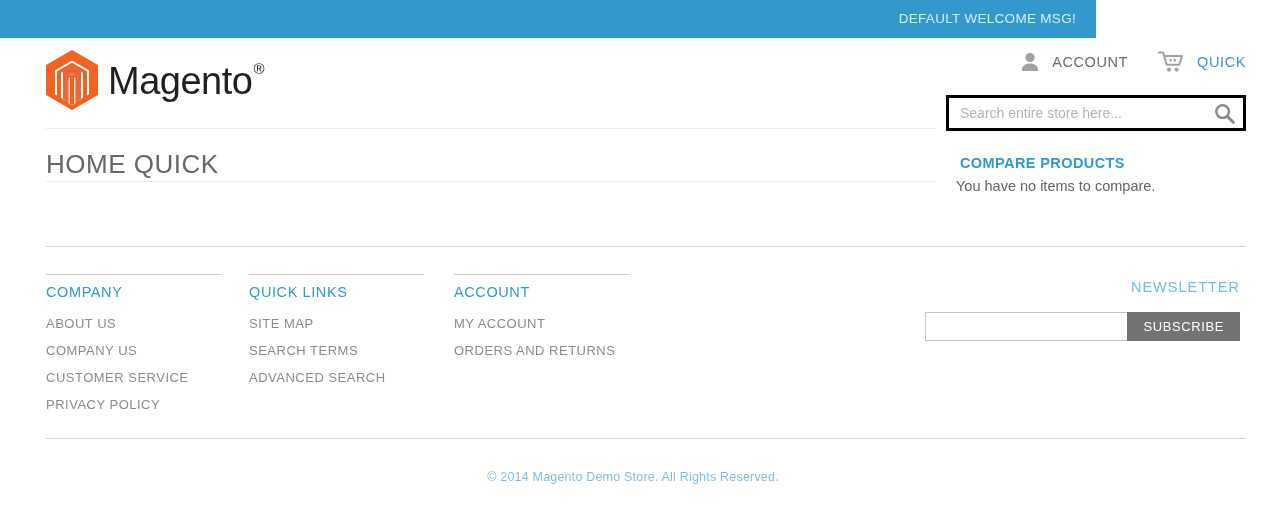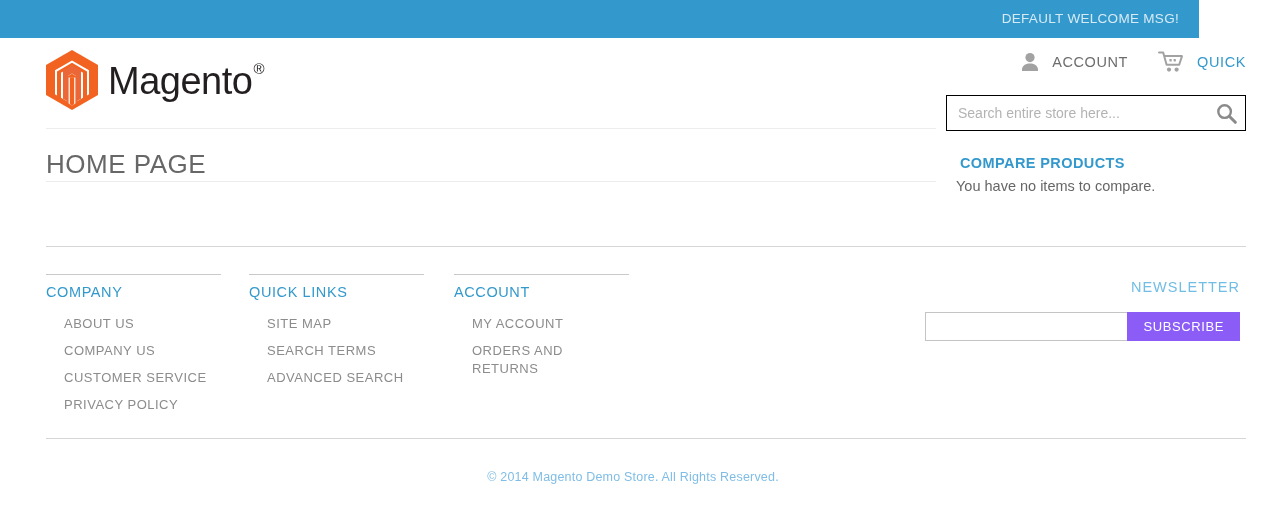--- a/index.html
+++ b/index.html
@@ -7,21 +7,21 @@
     margin: 0; padding: 0;
     width: 1266px; height: 526px;
     background: #ffffff;
     font-family: "Liberation Sans", sans-serif;
     -webkit-font-smoothing: antialiased;
   }
   .page { position: relative; width: 1266px; height: 526px; overflow: hidden; background:#fff; }
 
   
   .welcome-bar {
-    position: absolute; left: 0; top: 0; width: 1199px; height: 38px;
+    position: absolute; left: 0; top: 0; width: 1096px; height: 38px;
     background: #3399cc;
   }
   .welcome-msg {
     position: absolute; right: 20px; top: 0; line-height: 38px;
     color: #d6eaf5; font-size: 13.5px; letter-spacing: .3px; white-space: nowrap;
   }
 
   
   .header { position: absolute; left: 0; top: 38px; width: 1266px; height: 90px; background:#fff; }
   .logo-wrap { position: absolute; left: 46px; top: 12px; display: flex; align-items: center; }
@@ -32,21 +32,21 @@
 
   .hdr-links { position: absolute; right: 20px; top: 12px; display: flex; align-items: center; gap: 30px; }
   .hdr-link { display: flex; align-items: center; gap: 11px; text-decoration: none; cursor: pointer; }
   .hdr-link .lbl { font-size: 14.5px; letter-spacing: .6px; }
   .lbl-account { color: #6d6d6d; }
   .lbl-cart { color: #3399cc; }
 
   
   .search-box {
     position: absolute; left: 946px; top: 95px; width: 300px; height: 36px;
-    border: 1px solid #000000; background: #fff; display: flex; align-items: center;
+    border: 3px solid #000000; background: #fff; display: flex; align-items: center;
   }
   .search-input {
     flex: 1; border: 0; outline: none; background: transparent;
     font-family: "Liberation Sans", sans-serif; font-size: 14px; color: #6d6d6d;
     padding: 0 8px 0 11px; height: 34px;
   }
   .search-input::placeholder { color: #b3b3b3; }
   .search-btn { width: 38px; height: 34px; border: 0; background: transparent; cursor: pointer;
                 display:flex; align-items:center; justify-content:center; }
 
@@ -77,38 +77,38 @@
   .fcol { position: absolute; top: 274px; }
   .fcol-0 { left: 46px; width: 175px; }
   .fcol-1 { left: 249px; width: 175px; }
   .fcol-2 { left: 454px; width: 175px; }
   .fcol .ftop-rule { width: 100%; height: 1px; background: #c9c9c9; }
   .fcol h3 {
     margin: 0; padding-top: 9px;
     font-size: 14.5px; color: #3399cc; font-weight: 400; letter-spacing: .6px;
   }
   .fcol ul { list-style: none; margin: 0; padding: 0; padding-top: 14px; }
-  .fcol li { margin-bottom: 9px; margin-left: 18px; }
+  .fcol li { margin-bottom: 9px; }
   .fcol a {
     font-size: 13px; color: #8c8c8c; text-decoration: none; letter-spacing: .5px; cursor: pointer;
   }
 
   .newsletter { position: absolute; left: 925px; top: 274px; width: 315px; }
   .newsletter h3 {
     margin: 0; padding-top: 5px;
     font-size: 14.5px; color: #71bde4; font-weight: 400; letter-spacing: 1px; text-align: right;
   }
   .news-form { display: flex; margin-top: 17px; height: 29px; }
   .news-input {
     width: 210px; height: 29px; border: 1px solid #c4c4c4; border-right: 0; outline: none;
     background: #fff; font-family: "Liberation Sans", sans-serif; font-size: 13px;
     color: #555; padding: 0 8px;
   }
   .news-btn {
-    height: 29px; padding: 0 16px; border: 0; background: #8b5cf6; color: #ffffff;
+    height: 29px; padding: 0 16px; border: 0; background: #737373; color: #ffffff;
     font-family: "Liberation Sans", sans-serif; font-size: 13px; letter-spacing: .6px; cursor: pointer;
   }
 
   .copyright {
     position: absolute; left: 0; top: 470px; width: 1266px; text-align: center;
     font-size: 12.5px; color: #7fbde6; letter-spacing: .2px;
   }
 </style>
 </head>
 <body>
@@ -163,21 +163,21 @@
     <button class="search-btn">
       <svg width="21" height="21" viewBox="0 0 21 21">
         <circle cx="8.6" cy="8.6" r="6.3" fill="none" stroke="#8a8a8a" stroke-width="2.4"></circle>
         <line x1="13.3" y1="13.3" x2="19.3" y2="19.3" stroke="#8a8a8a" stroke-width="3" stroke-linecap="round"></line>
       </svg>
     </button>
   </div>
 
   <div class="hdr-rule"></div>
 
-  <h1 class="page-title">HOME PAGE</h1>
+  <h1 class="page-title">HOME QUICK</h1>
   <div class="title-rule"></div>
 
   <h2 class="compare-head">COMPARE PRODUCTS</h2>
   <div class="compare-empty">You have no items to compare.</div>
 
   <div class="footer-rule-top"></div>
 
   <div class="fcol fcol-0">
     <div class="ftop-rule"></div>
     <h3>COMPANY</h3>

